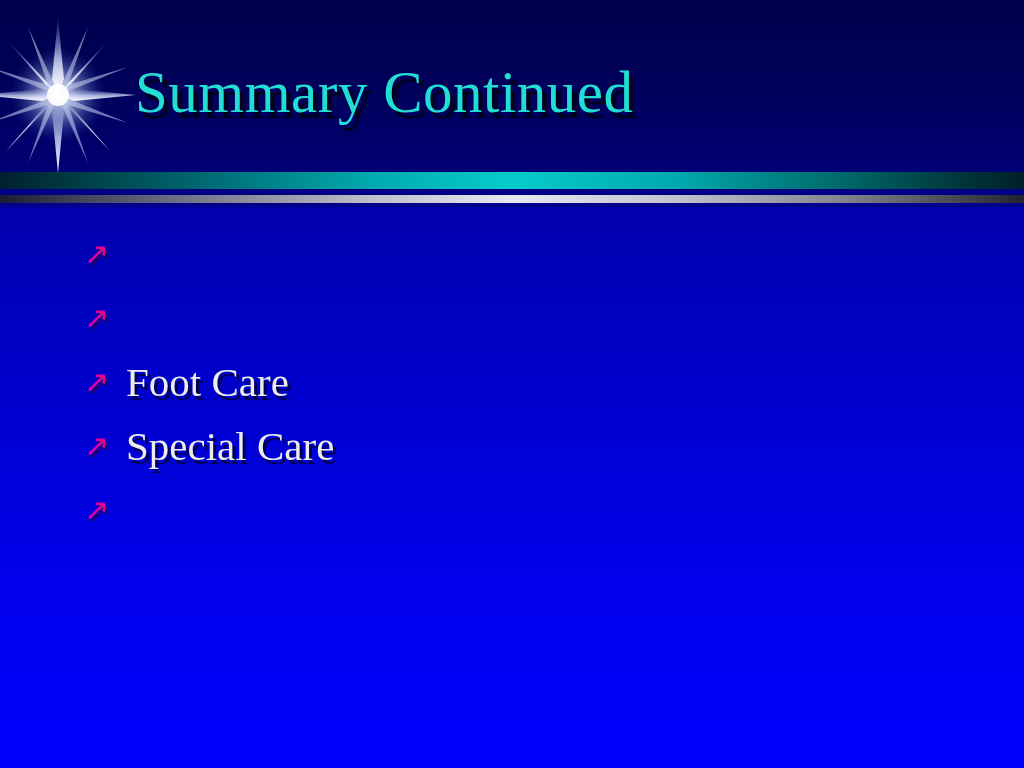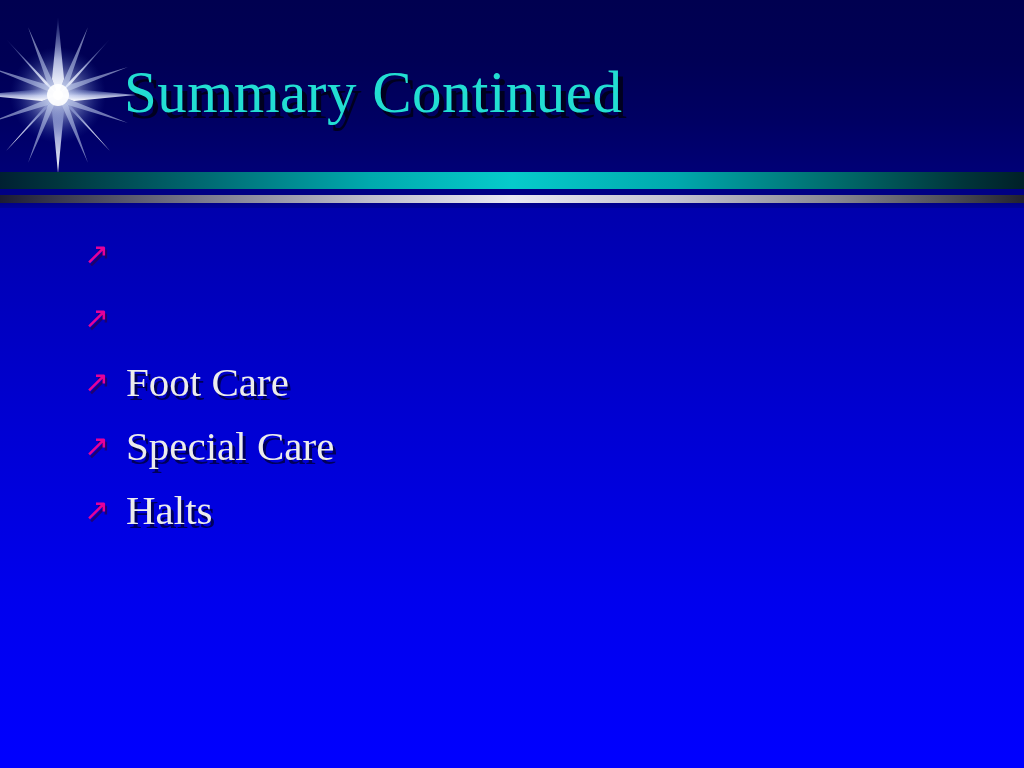--- a/index.html
+++ b/index.html
@@ -97,21 +97,21 @@
     left: 0;
     top: 203px;
     width: 1024px;
     height: 5px;
     background: linear-gradient(to bottom, #000088, #00009a);
   }
 
   
   .title {
     position: absolute;
-    left: 124px;
+    left: 135px;
     top: 62px;
     width: 820px;
     font-size: 59px;
     line-height: 1.05;
     letter-spacing: 0.5px;
     color: #22ded2;
     text-shadow: 5px 6px 0px rgba(0, 0, 16, 0.80);
     white-space: nowrap;
   }
 
@@ -217,18 +217,17 @@
       <span class="bullet-text">Foot Care</span>
     </div>
 
     <div class="bullet-row">
       <span class="bullet-marker">↗</span>
       <span class="bullet-text">Special Care</span>
     </div>
 
     <div class="bullet-row">
       <span class="bullet-marker">↗</span>
-      <span class="bullet-text">Halts</span>
     </div>
 
   </div>
 
 </div>
 
 </body></html>

